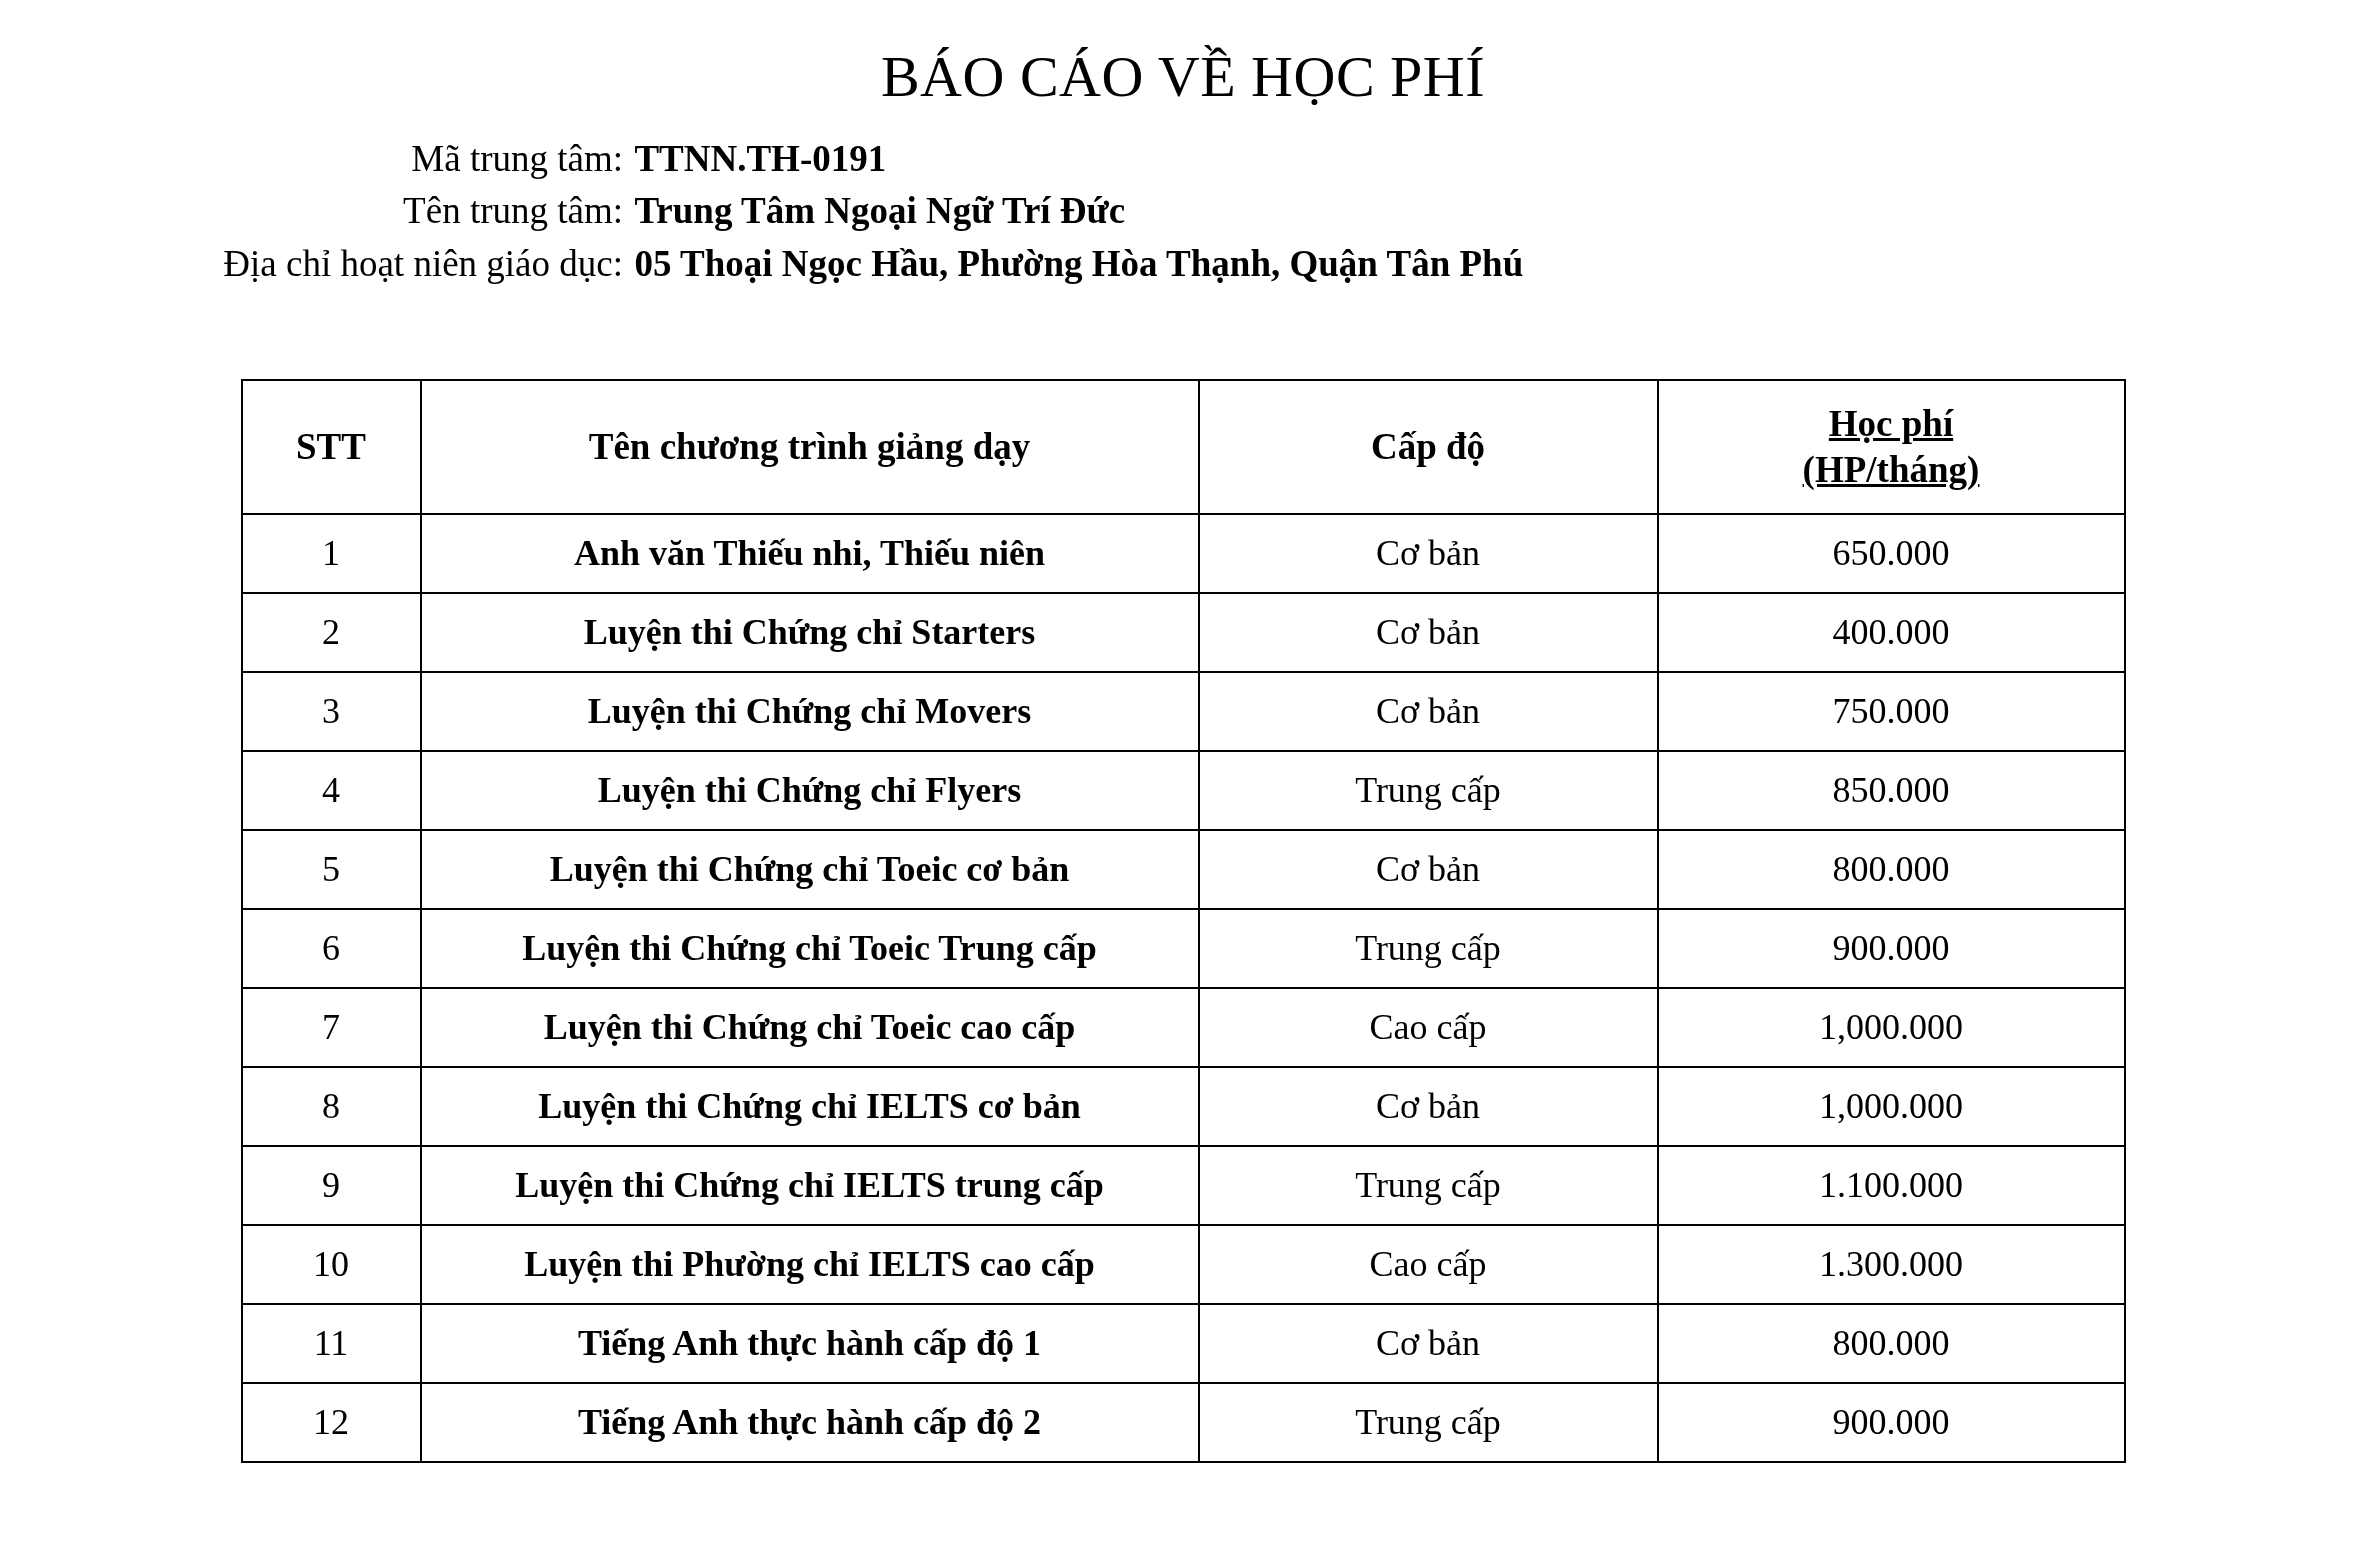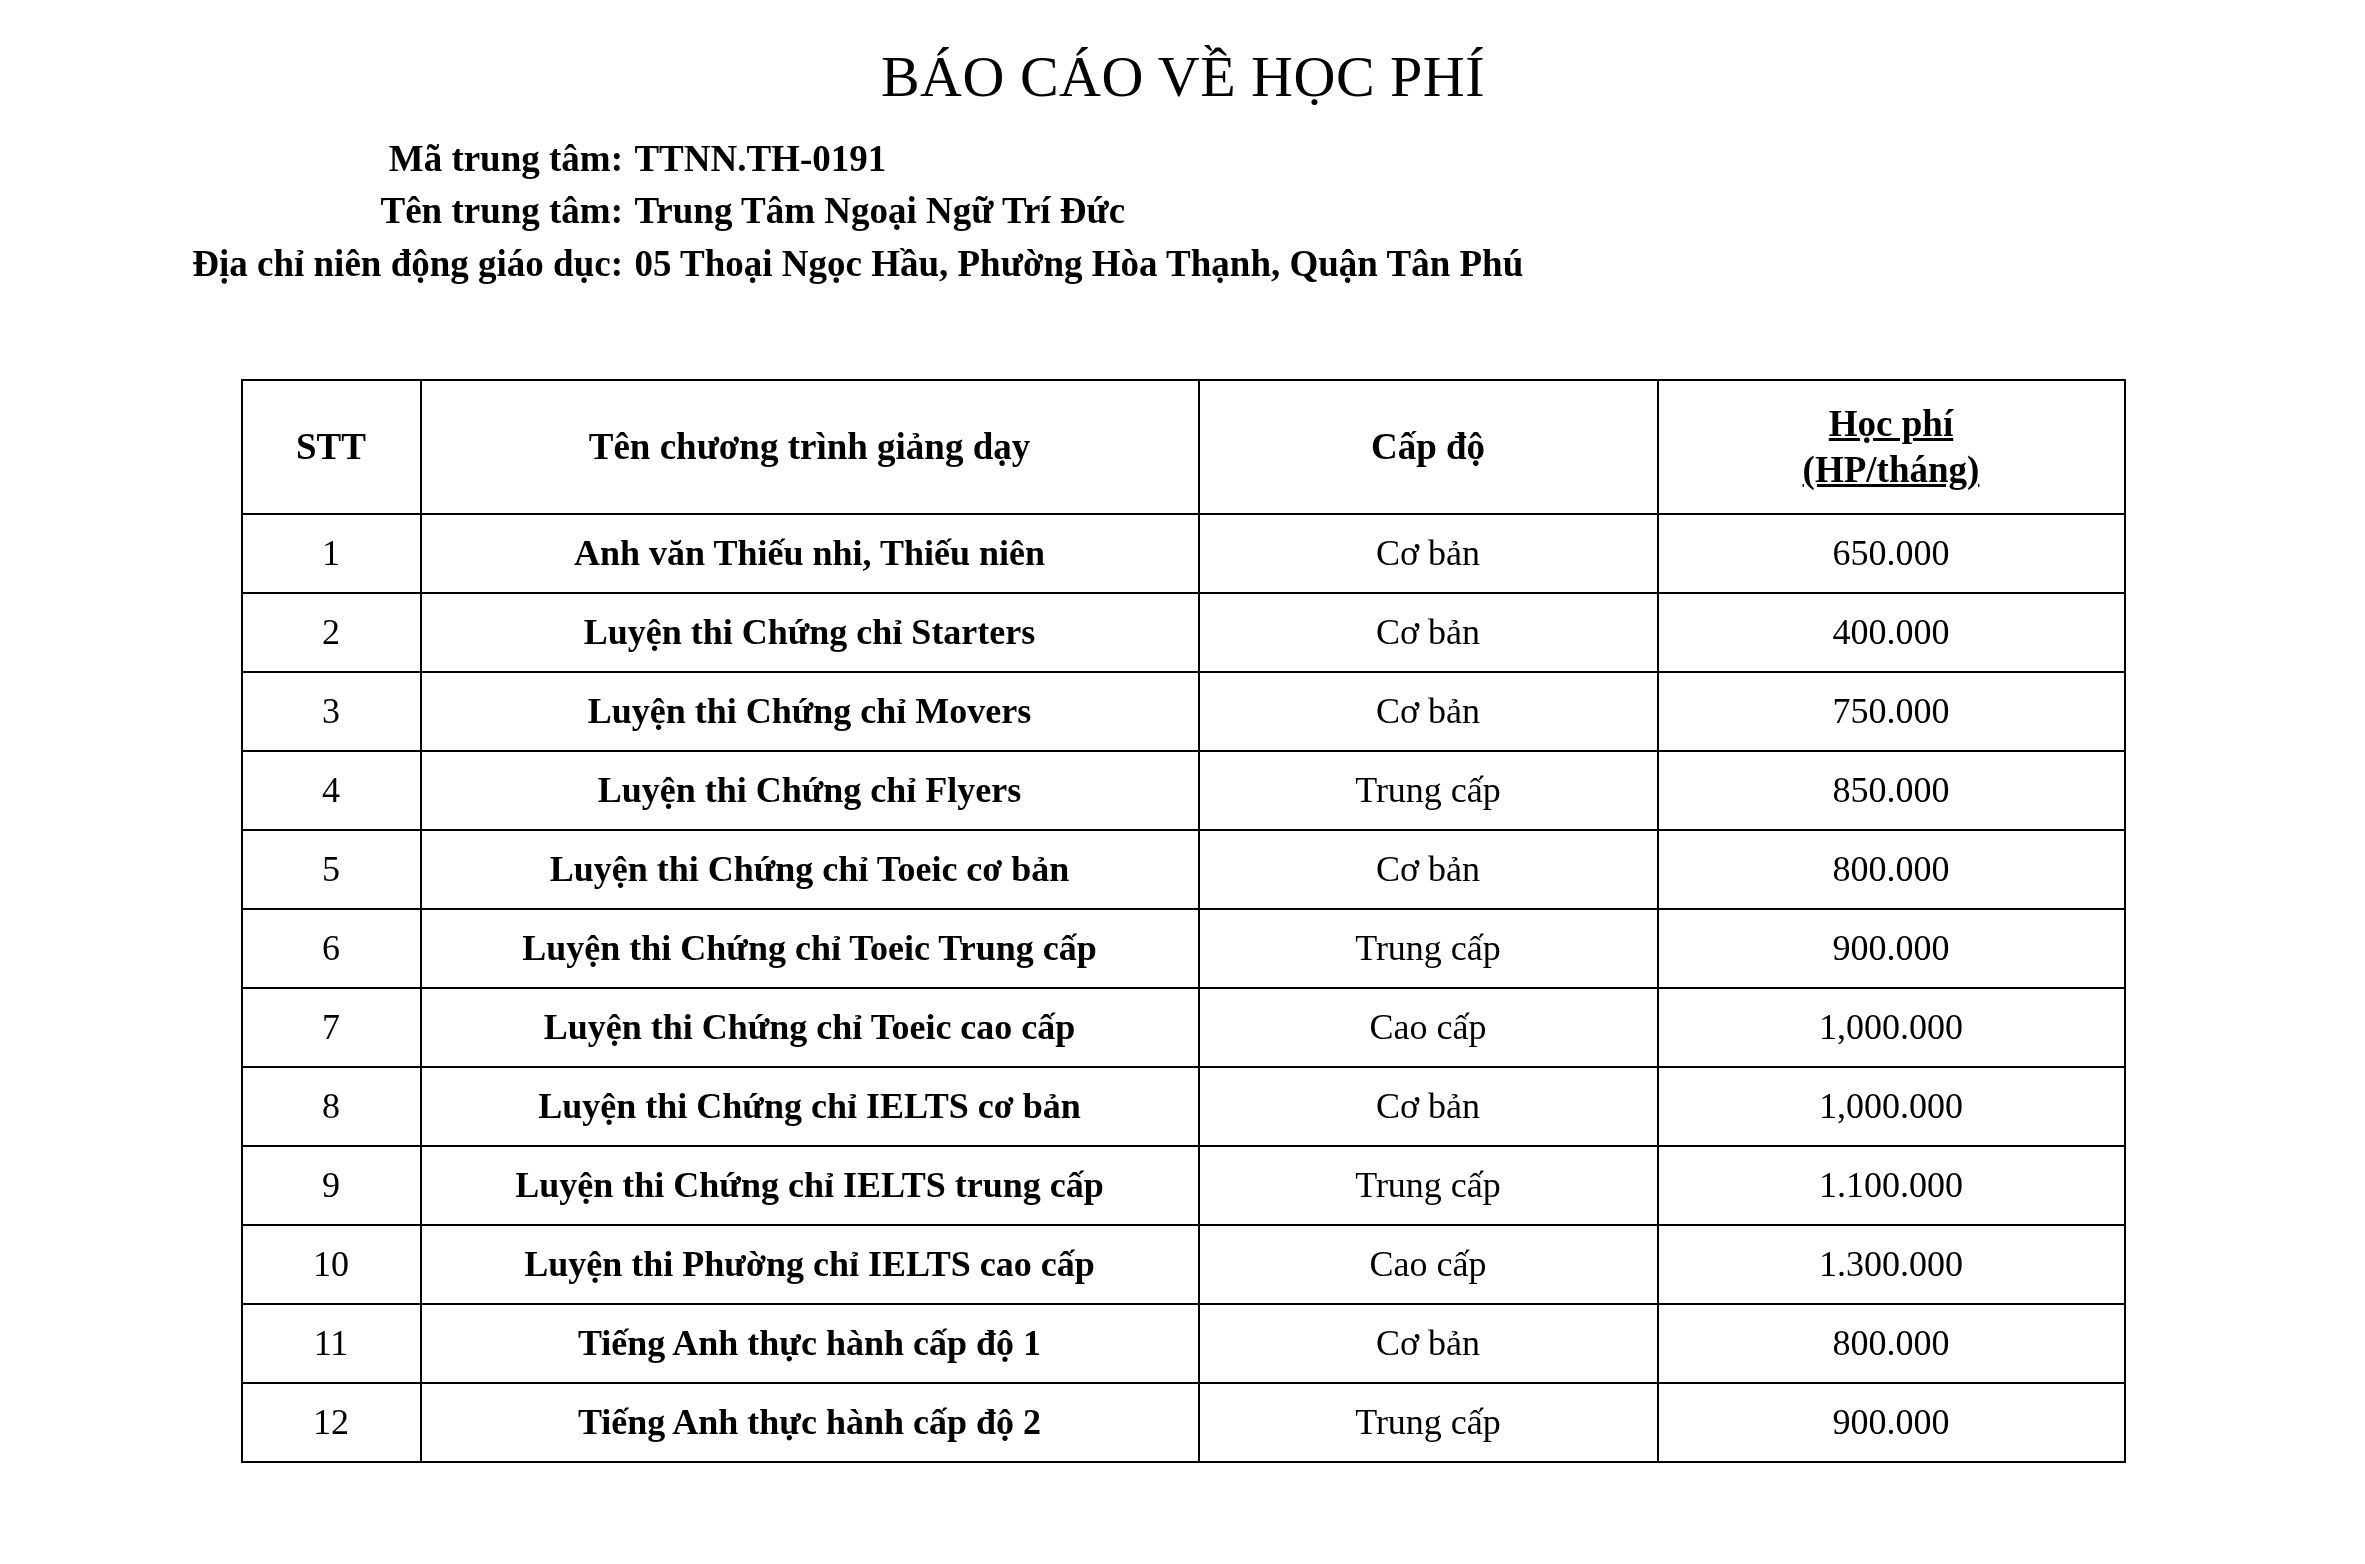--- a/index.html
+++ b/index.html
@@ -34,21 +34,21 @@
     padding-left: 99px;
   }
   .meta-row {
     display: flex;
     align-items: baseline;
     font-size: 37px;
     line-height: 1.42;
     white-space: nowrap;
   }
   .meta-label {
-    font-weight: bold;
+    font-weight: normal;
     text-align: right;
     width: 524px;
     flex: 0 0 524px;
   }
   .meta-value {
     font-weight: bold;
     padding-left: 11.4px;
   }
 
   .table-wrap {
@@ -95,21 +95,21 @@
   <div class="meta-block">
     <div class="meta-row">
       <div class="meta-label">Mã trung tâm:</div>
       <div class="meta-value">TTNN.TH-0191</div>
     </div>
     <div class="meta-row">
       <div class="meta-label">Tên trung tâm:</div>
       <div class="meta-value">Trung Tâm Ngoại Ngữ Trí Đức</div>
     </div>
     <div class="meta-row">
-      <div class="meta-label">Địa chỉ niên động giáo dục:</div>
+      <div class="meta-label">Địa chỉ hoạt niên giáo dục:</div>
       <div class="meta-value">05 Thoại Ngọc Hầu, Phường Hòa Thạnh, Quận Tân Phú</div>
     </div>
   </div>
 
   <div class="table-wrap">
     <table class="fee-table">
       <colgroup>
         <col class="col-stt">
         <col class="col-name">
         <col class="col-level">

